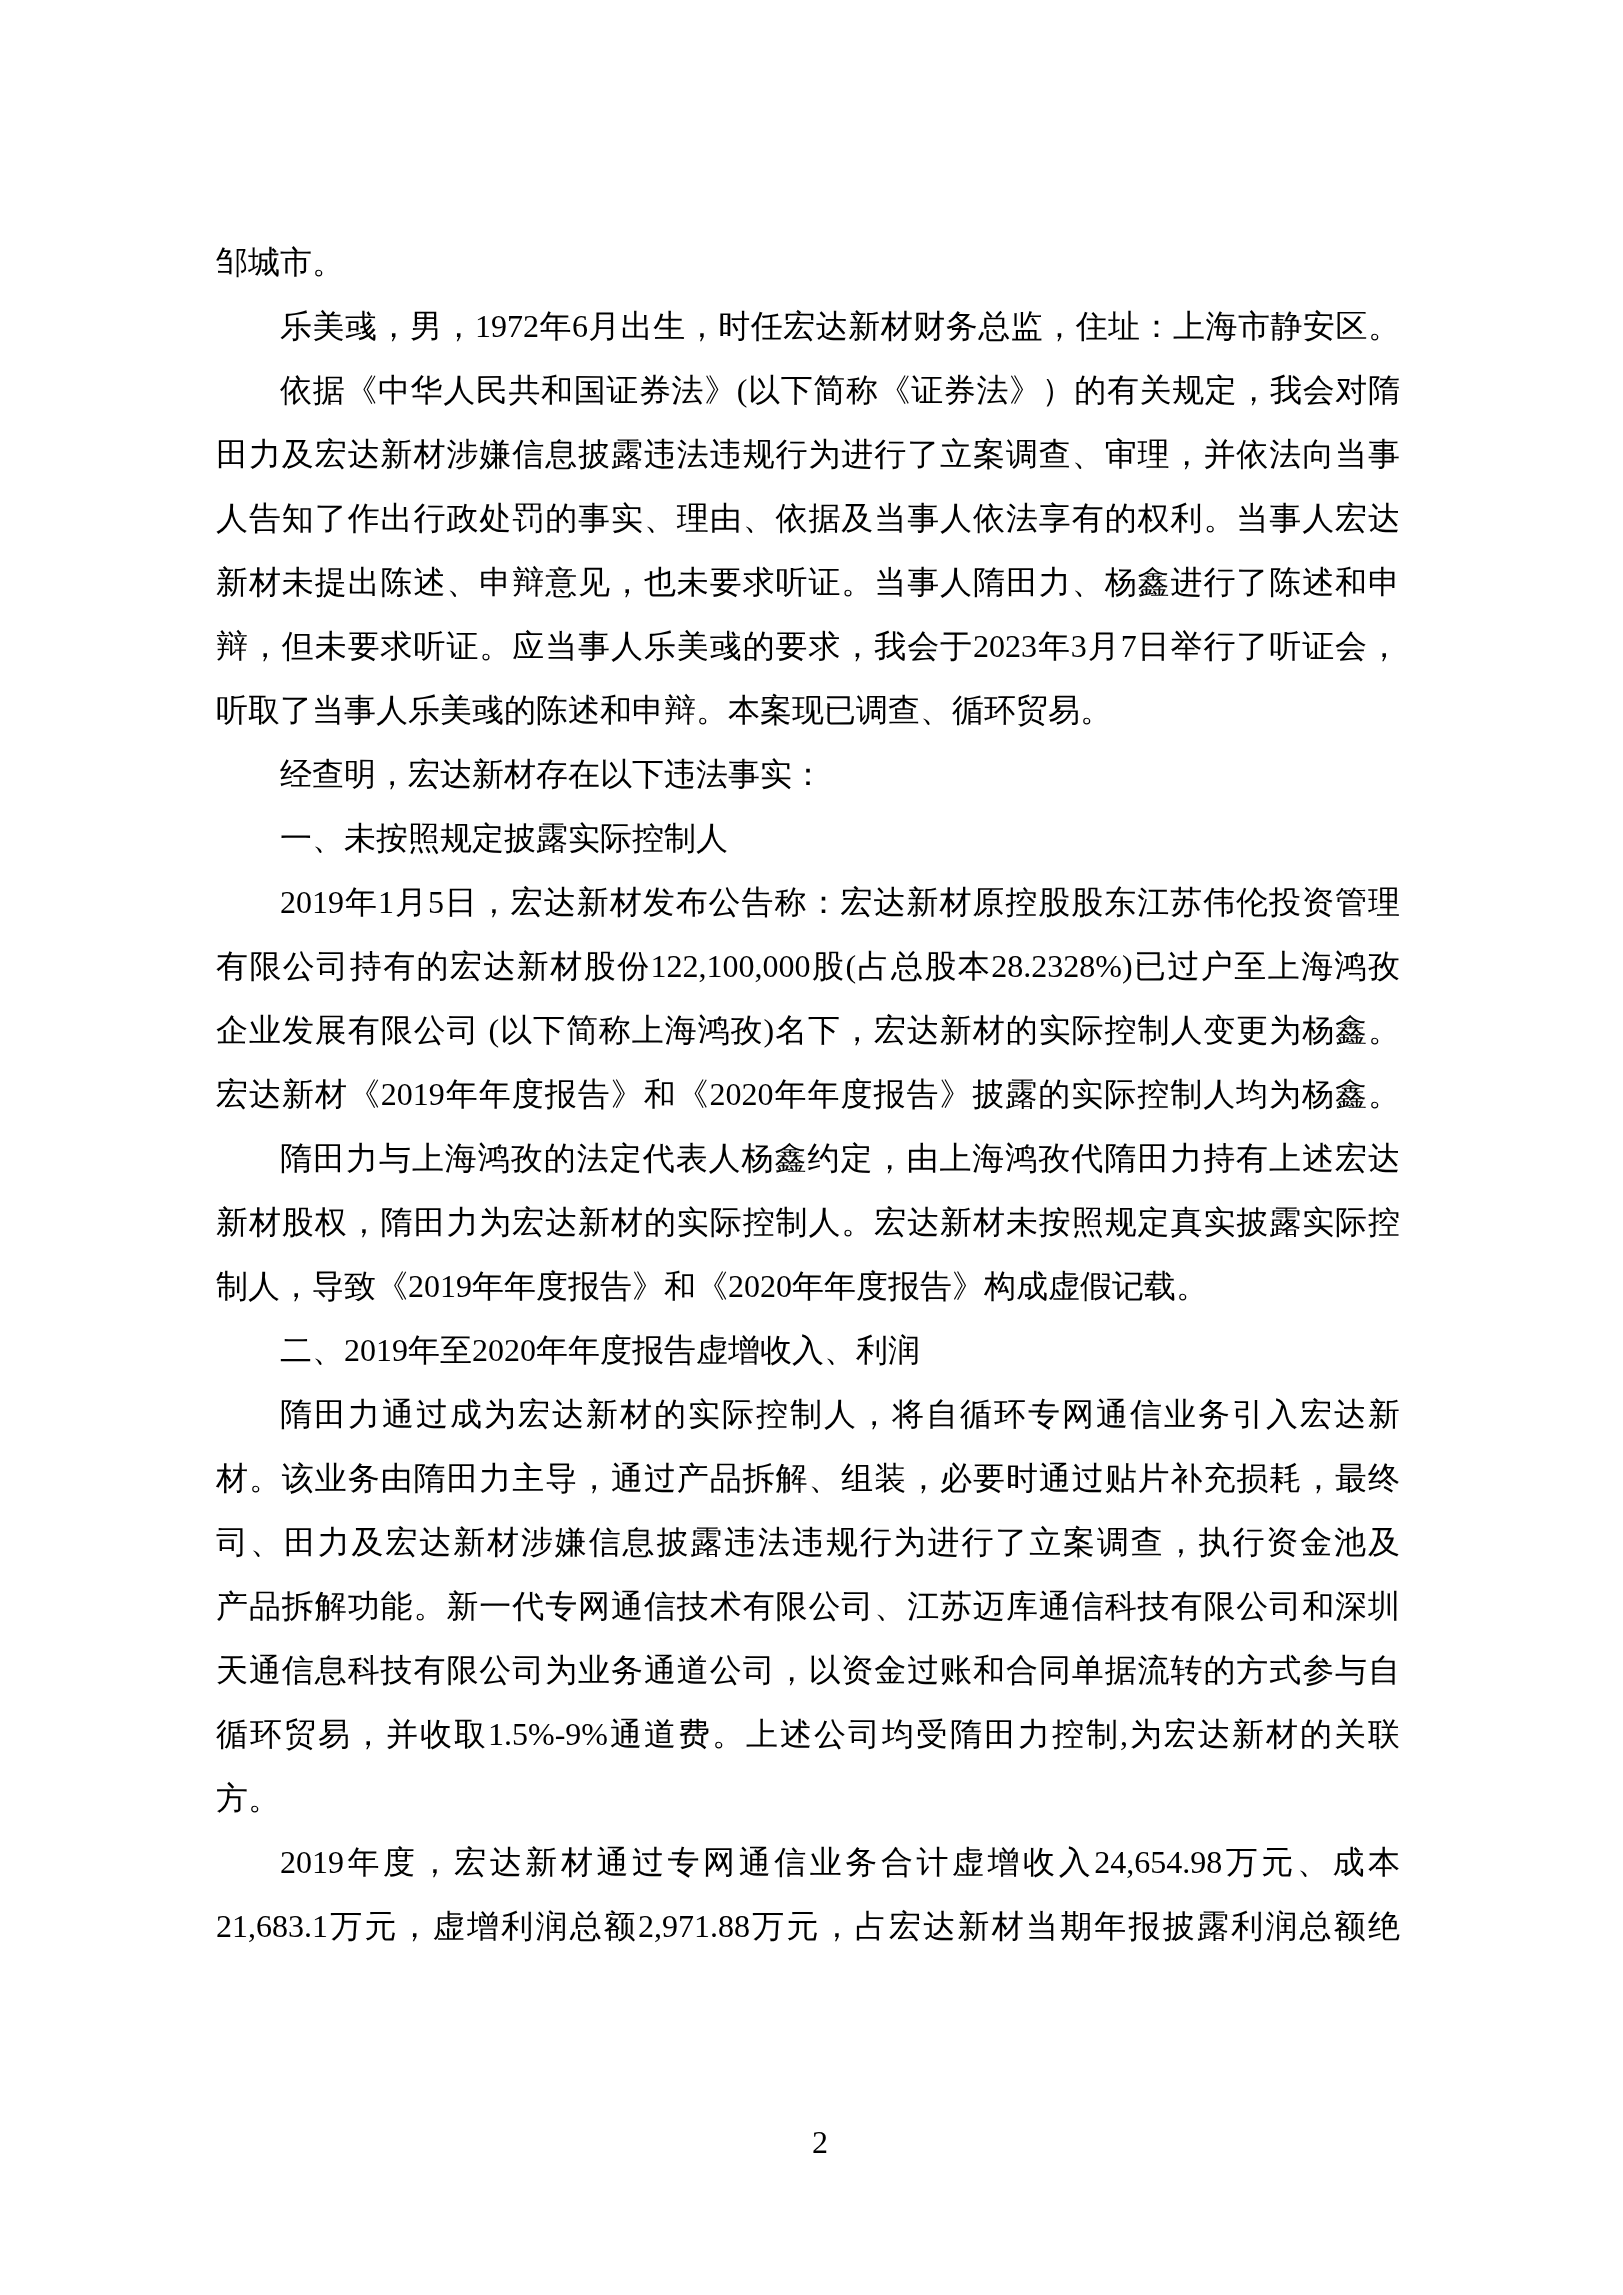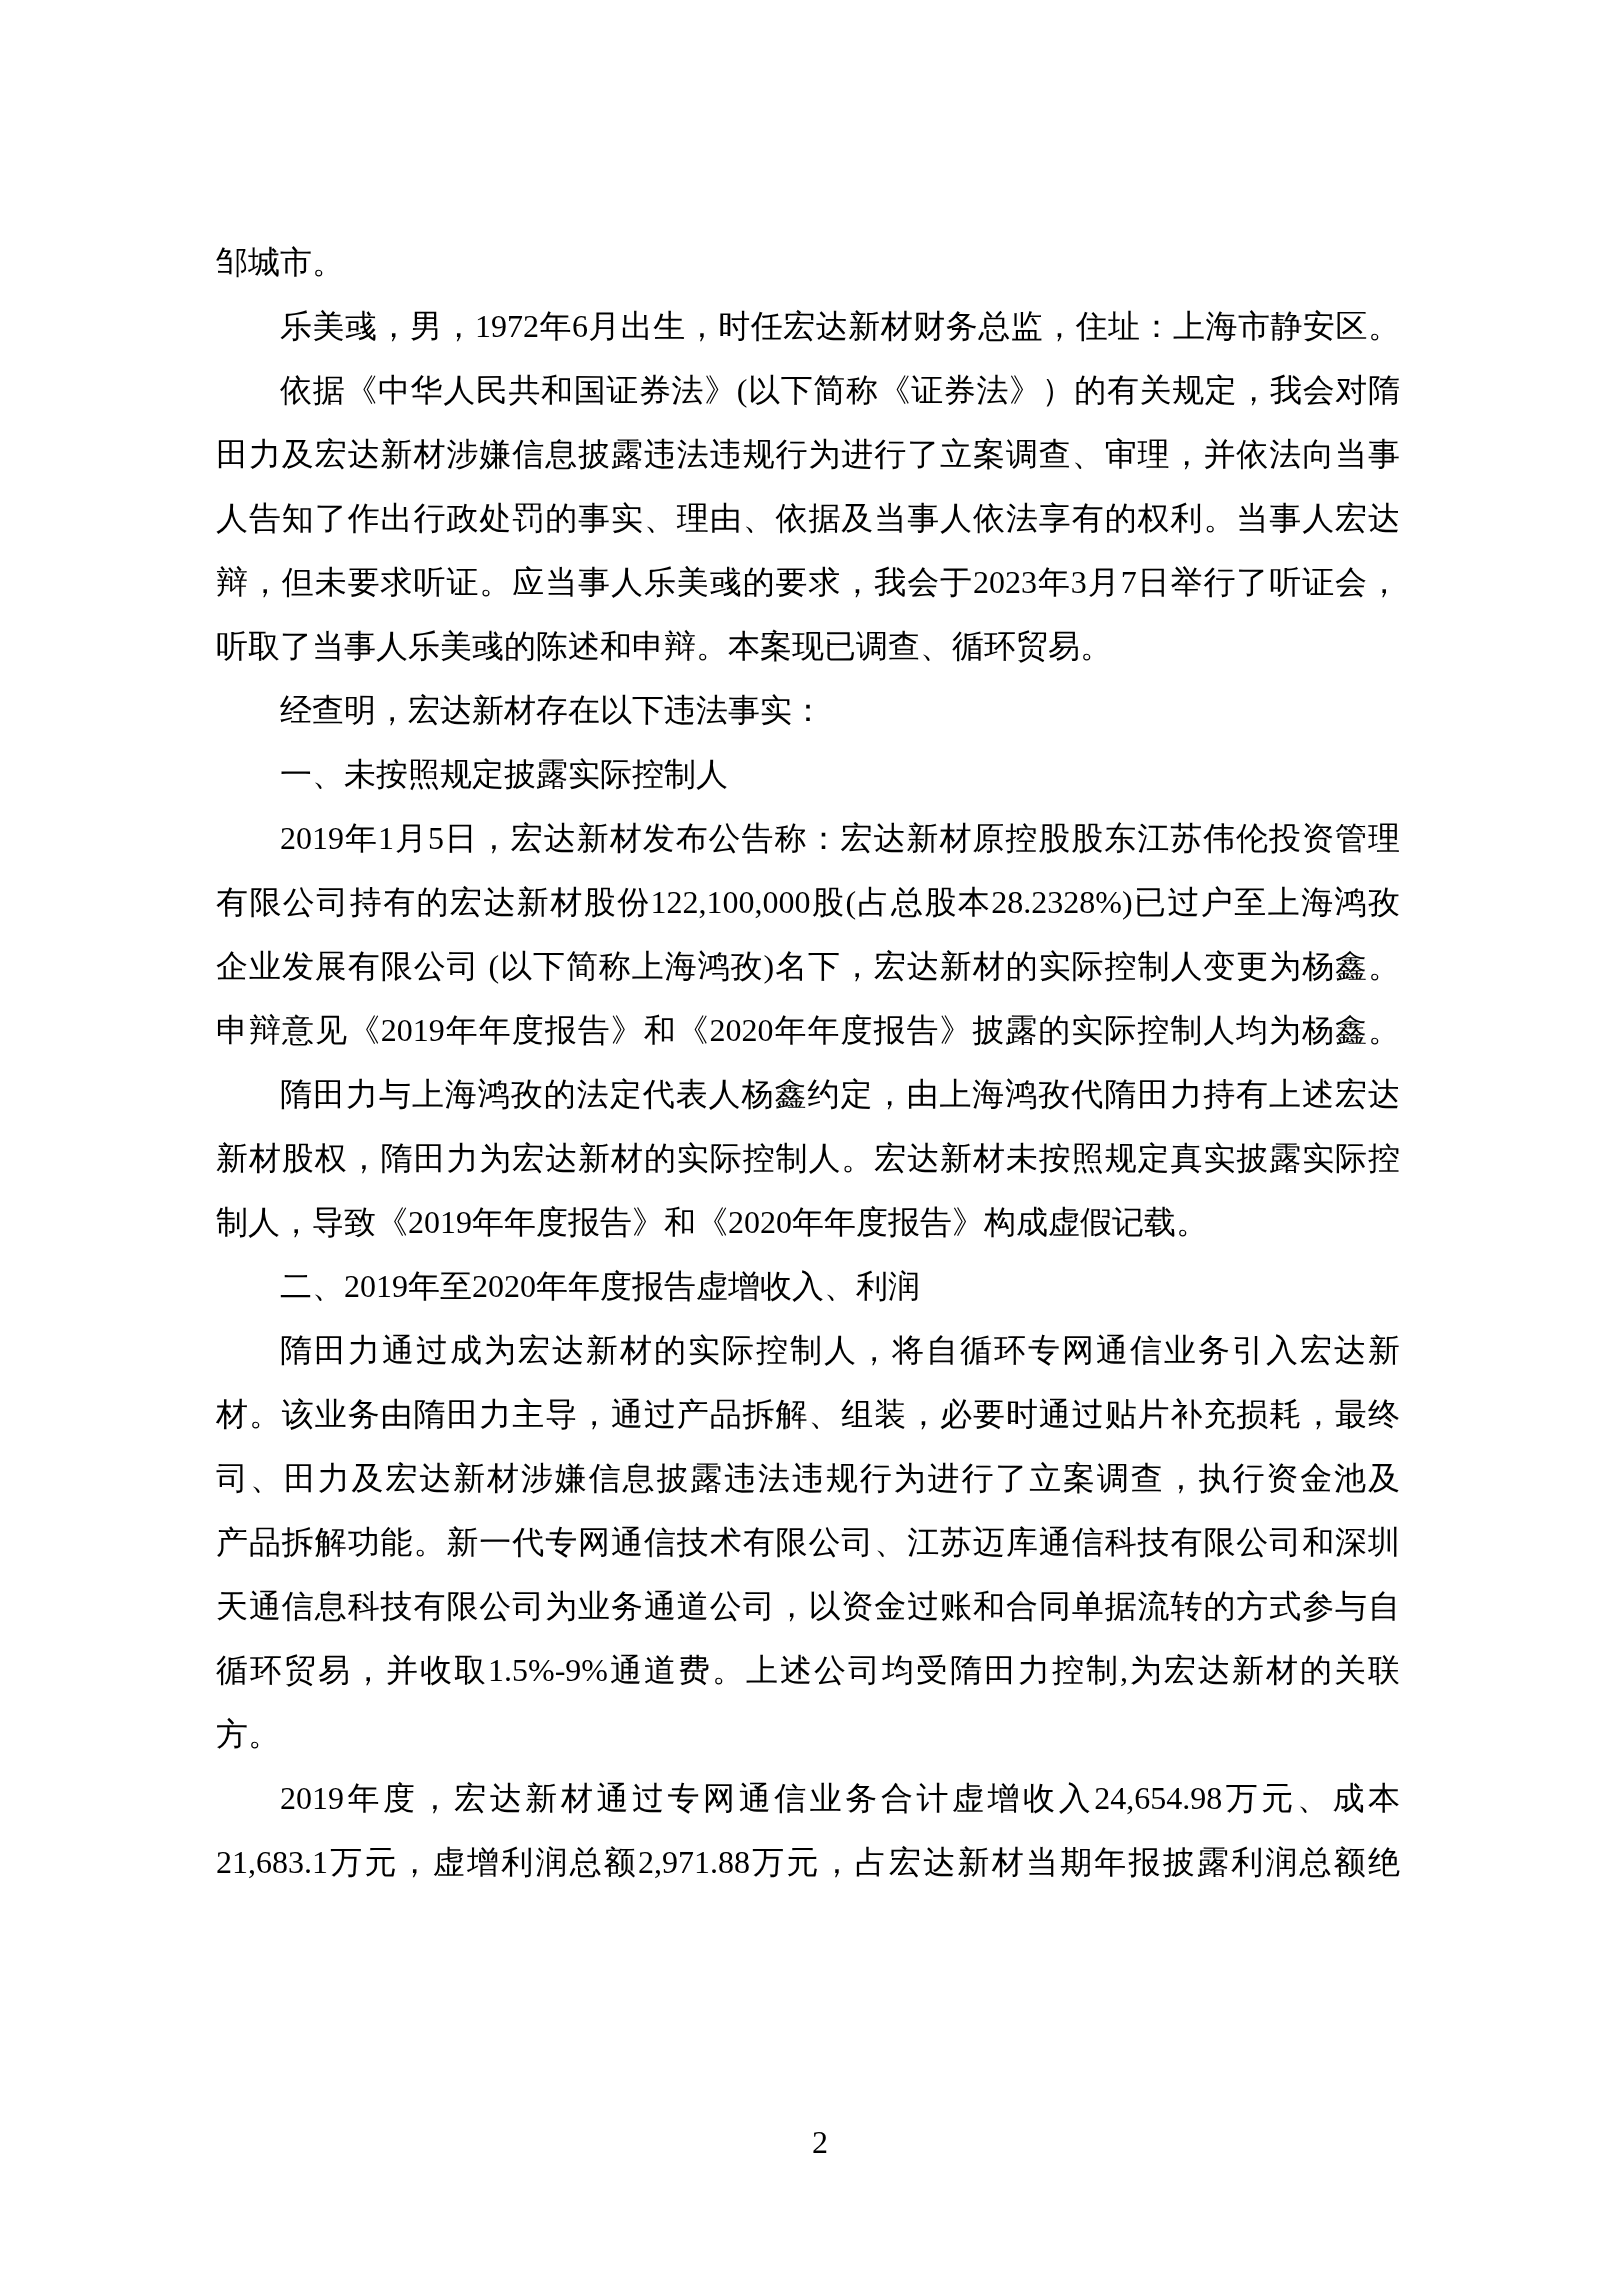--- a/index.html
+++ b/index.html
@@ -48,28 +48,29 @@
 </head>
 <body>
 
 <div class="page">
   <div class="doc-body" id="doc-body">
       <div class="text-line">邹城市。</div>
       <div class="text-line indent fill">乐美彧，男，1972年6月出生，时任宏达新材财务总监，住址：上海市静安区。</div>
       <div class="text-line indent fill">依据《中华人民共和国证券法》(以下简称《证券法》）的有关规定，我会对隋</div>
       <div class="text-line fill">田力及宏达新材涉嫌信息披露违法违规行为进行了立案调查、审理，并依法向当事</div>
       <div class="text-line fill">人告知了作出行政处罚的事实、理由、依据及当事人依法享有的权利。当事人宏达</div>
+      <div class="text-line fill">新材未提出陈述、申辩意见，也未要求听证。当事人隋田力、杨鑫进行了陈述和申</div>
       <div class="text-line fill">辩，但未要求听证。应当事人乐美彧的要求，我会于2023年3月7日举行了听证会，</div>
       <div class="text-line">听取了当事人乐美彧的陈述和申辩。本案现已调查、循环贸易。</div>
       <div class="text-line indent">经查明，宏达新材存在以下违法事实：</div>
       <div class="text-line indent">一、未按照规定披露实际控制人</div>
       <div class="text-line indent fill">2019年1月5日，宏达新材发布公告称：宏达新材原控股股东江苏伟伦投资管理</div>
       <div class="text-line fill">有限公司持有的宏达新材股份122,100,000股(占总股本28.2328%)已过户至上海鸿孜</div>
       <div class="text-line fill">企业发展有限公司 (以下简称上海鸿孜)名下，宏达新材的实际控制人变更为杨鑫。</div>
-      <div class="text-line fill">申辩意见《2019年年度报告》和《2020年年度报告》披露的实际控制人均为杨鑫。</div>
+      <div class="text-line fill">宏达新材《2019年年度报告》和《2020年年度报告》披露的实际控制人均为杨鑫。</div>
       <div class="text-line indent fill">隋田力与上海鸿孜的法定代表人杨鑫约定，由上海鸿孜代隋田力持有上述宏达</div>
       <div class="text-line fill">新材股权，隋田力为宏达新材的实际控制人。宏达新材未按照规定真实披露实际控</div>
       <div class="text-line">制人，导致《2019年年度报告》和《2020年年度报告》构成虚假记载。</div>
       <div class="text-line indent">二、2019年至2020年年度报告虚增收入、利润</div>
       <div class="text-line indent fill">隋田力通过成为宏达新材的实际控制人，将自循环专网通信业务引入宏达新</div>
       <div class="text-line fill">材。该业务由隋田力主导，通过产品拆解、组装，必要时通过贴片补充损耗，最终</div>
       <div class="text-line fill">司、田力及宏达新材涉嫌信息披露违法违规行为进行了立案调查，执行资金池及</div>
       <div class="text-line fill">产品拆解功能。新一代专网通信技术有限公司、江苏迈库通信科技有限公司和深圳</div>
       <div class="text-line fill">天通信息科技有限公司为业务通道公司，以资金过账和合同单据流转的方式参与自</div>
       <div class="text-line fill">循环贸易，并收取1.5%-9%通道费。上述公司均受隋田力控制,为宏达新材的关联</div>

